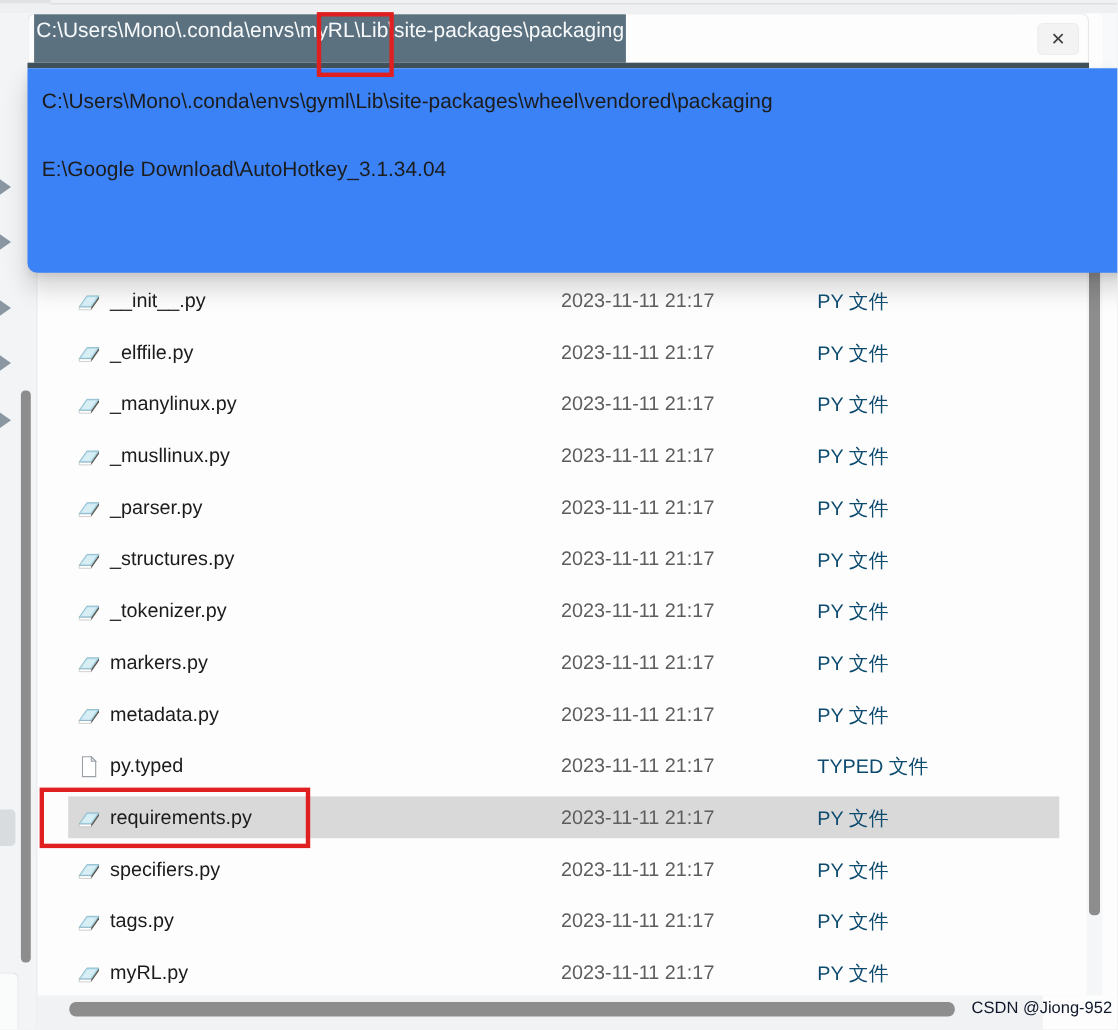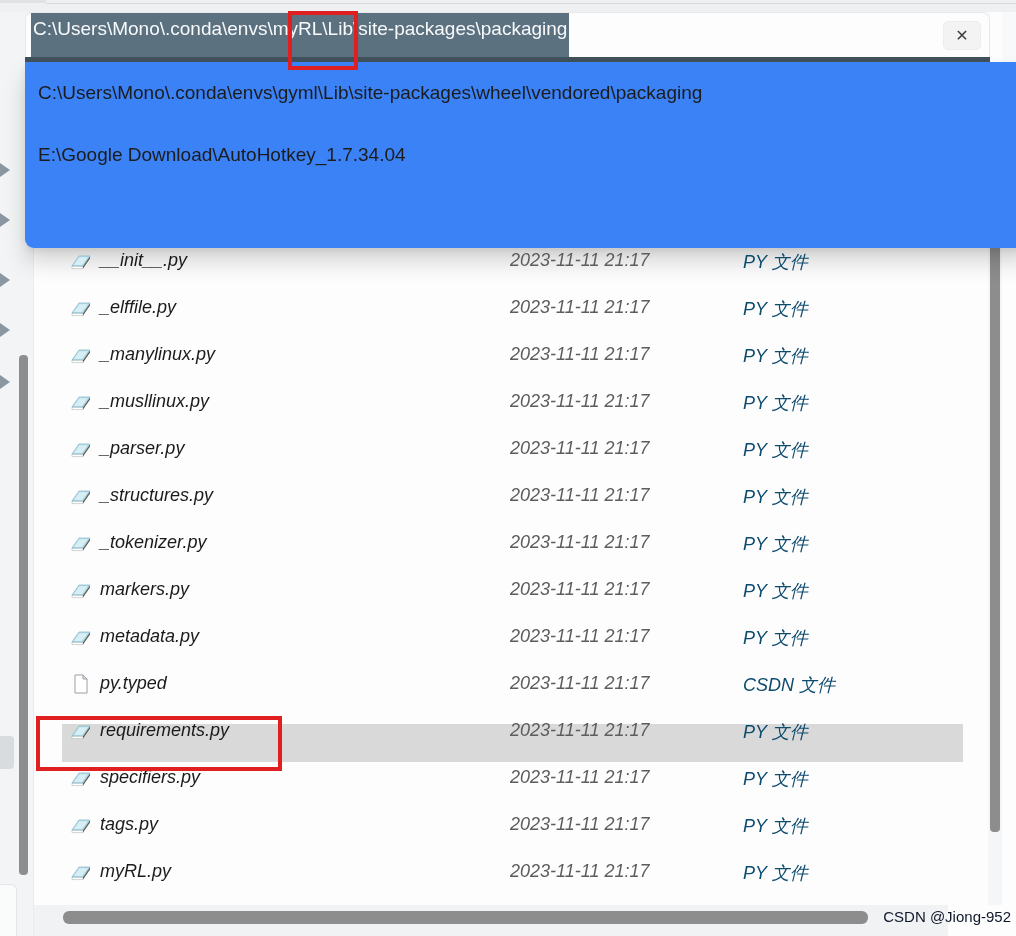--- a/index.html
+++ b/index.html
@@ -29,21 +29,21 @@
         border-radius:5px;color:#3f3f3f;font-size:16px;display:flex;align-items:center;justify-content:center;cursor:default;padding:0;}
   .addr-underline{position:absolute;left:25px;top:57px;width:965px;height:5px;background:#41525c;}
 
   
   .dd{position:absolute;left:25px;top:62px;width:1008px;height:186px;background:#3b82f6;
       border-radius:0 0 9px 9px;box-shadow:0 14px 22px rgba(0,0,0,.16),0 3px 7px rgba(0,0,0,.08);}
   .dd-item{height:62px;display:flex;align-items:center;padding-left:13px;font-size:19px;color:#1c1c1c;}
 
   
   .files{position:absolute;left:62px;top:250px;width:901px;}
-  .frow{position:relative;height:47px;display:flex;align-items:flex-start;font-style:italic;}
+  .frow{position:relative;height:47px;display:flex;align-items:center;}
   .frow .hl{position:absolute;left:0;top:4px;right:0;height:38px;background:transparent;}
   .frow.selected .hl{background:#d9d9d9;}
   .frow .ic{margin-left:8px;width:22px;height:22px;position:relative;z-index:1;display:none;flex:0 0 auto;}
   .frow .ic.show{display:block;}
   .frow .fname{margin-left:8px;font-size:18px;color:#1b1b1b;position:relative;z-index:1;}
   .frow .fdate{position:absolute;left:448px;font-size:18px;color:#5d5d5d;z-index:1;}
   .frow .ftype{position:absolute;left:681px;font-size:18px;color:#0c4a6e;z-index:1;}
 
   
   .rsb-track{position:absolute;left:988px;top:155px;width:14px;height:781px;background:#f5f6f7;}
@@ -203,21 +203,21 @@
   </div>
       <div class="frow">
     <div class="hl"></div>
 
     <svg class="ic ic-typed show" viewBox="0 0 22 22">
       <path d="M5 2 h8 l4 4 v14 h-12 z" fill="#ffffff" stroke="#9aa0a6" stroke-width="1"></path>
       <path d="M13 2 l4 4 h-4 z" fill="#e8eaed" stroke="#9aa0a6" stroke-width="1"></path>
     </svg>
     <span class="fname">py.typed</span>
     <span class="fdate">2023-11-11 21:17</span>
-    <span class="ftype">CSDN 文件</span>
+    <span class="ftype">TYPED 文件</span>
   </div>
       <div class="frow selected">
     <div class="hl"></div>
     <svg class="ic ic-py show" viewBox="0 0 22 22">
       <polygon points="2,16 13,16 13,18.6 2,18.6" fill="#ffffff" stroke="#b5b5b5" stroke-width="0.6"></polygon>
       <polygon points="13,16 20,6 20,8.6 13,18.6" fill="#5f564c"></polygon>
       <polygon points="2,16 13,16 20,6 9,6" fill="#b8dfec" stroke="#7fb0c2" stroke-width="0.7"></polygon>
       <polygon points="4,15 12,15 17.5,7.3 9.6,7.3" fill="#d8eef5"></polygon>
     </svg>
 
@@ -278,21 +278,21 @@
     <span class="sel">C:\Users\Mono\.conda\envs\myRL\Lib\site-packages\packaging</span>
     <button class="addr-close">✕</button>
   </div>
   <div class="addr-underline"></div>
 
   <div class="dd">
       <div class="dd-item">
     <span>C:\Users\Mono\.conda\envs\gyml\Lib\site-packages\wheel\vendored\packaging</span>
   </div>
       <div class="dd-item">
-    <span>E:\Google Download\AutoHotkey_1.7.34.04</span>
+    <span>E:\Google Download\AutoHotkey_3.1.34.04</span>
   </div>
     </div>
 
   <div class="rb rb1"></div>
   <div class="rb rb2"></div>
 
   <div class="watermark">CSDN @Jiong-952</div>
 </div>
 
 </body></html>

